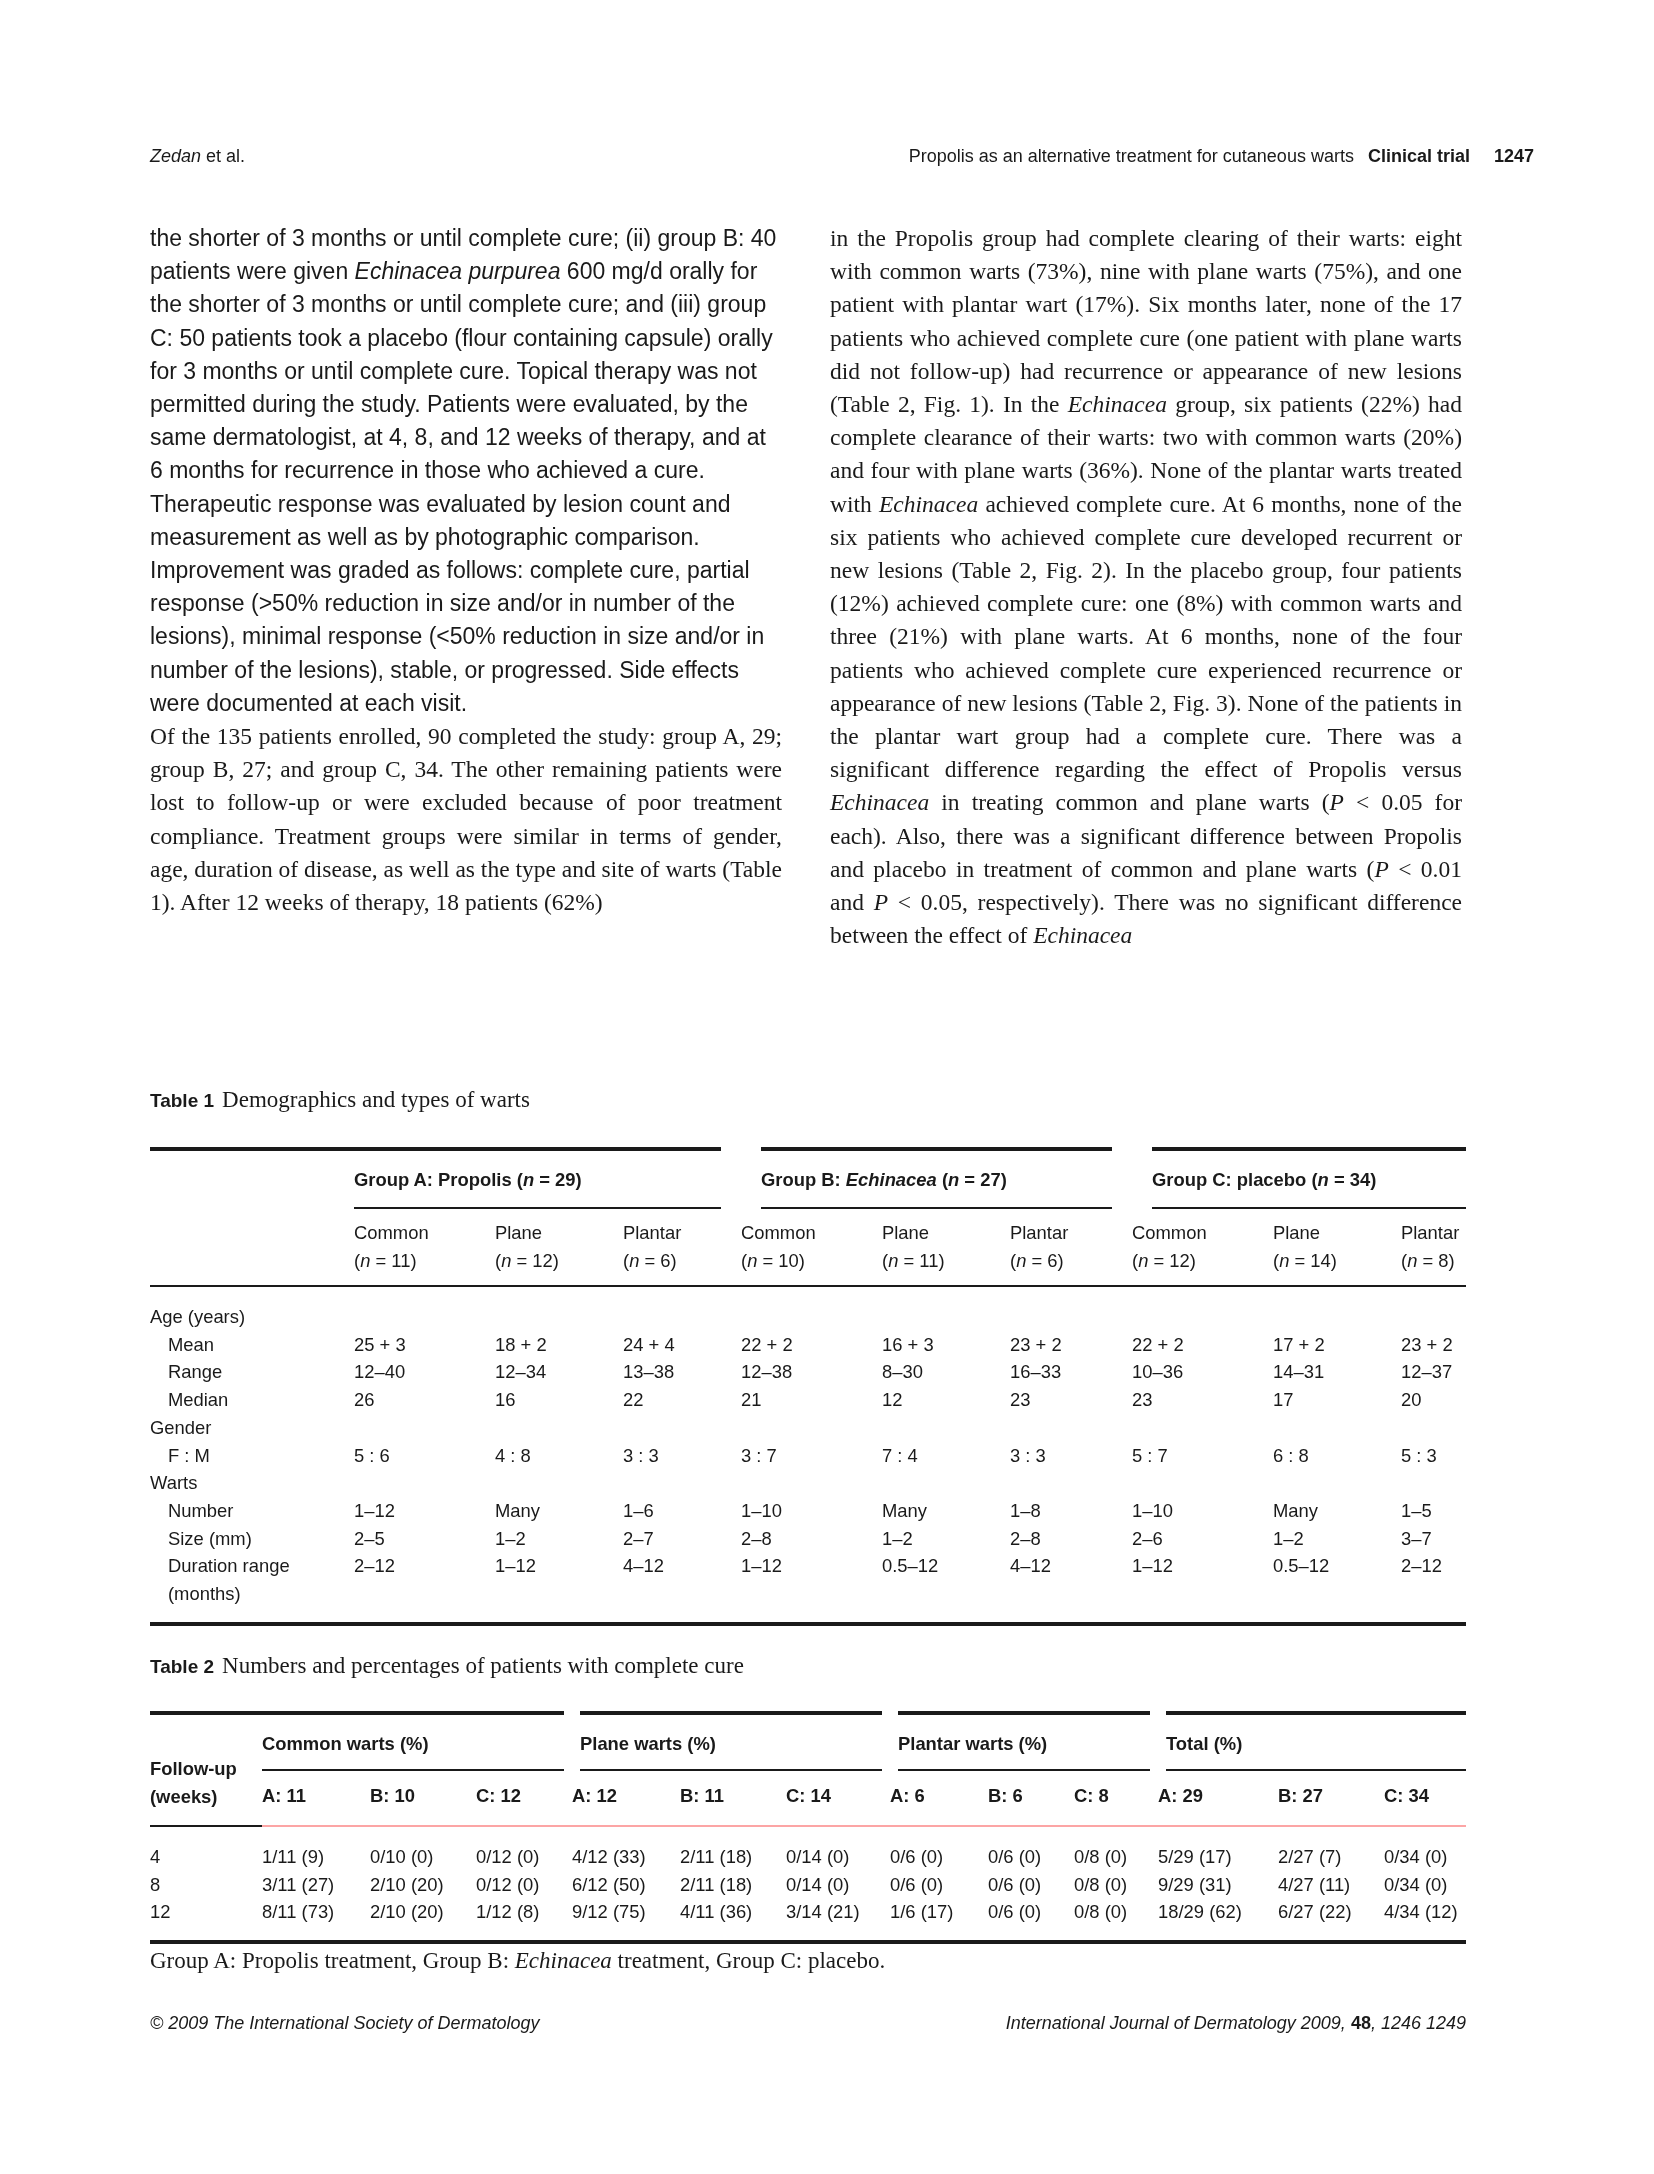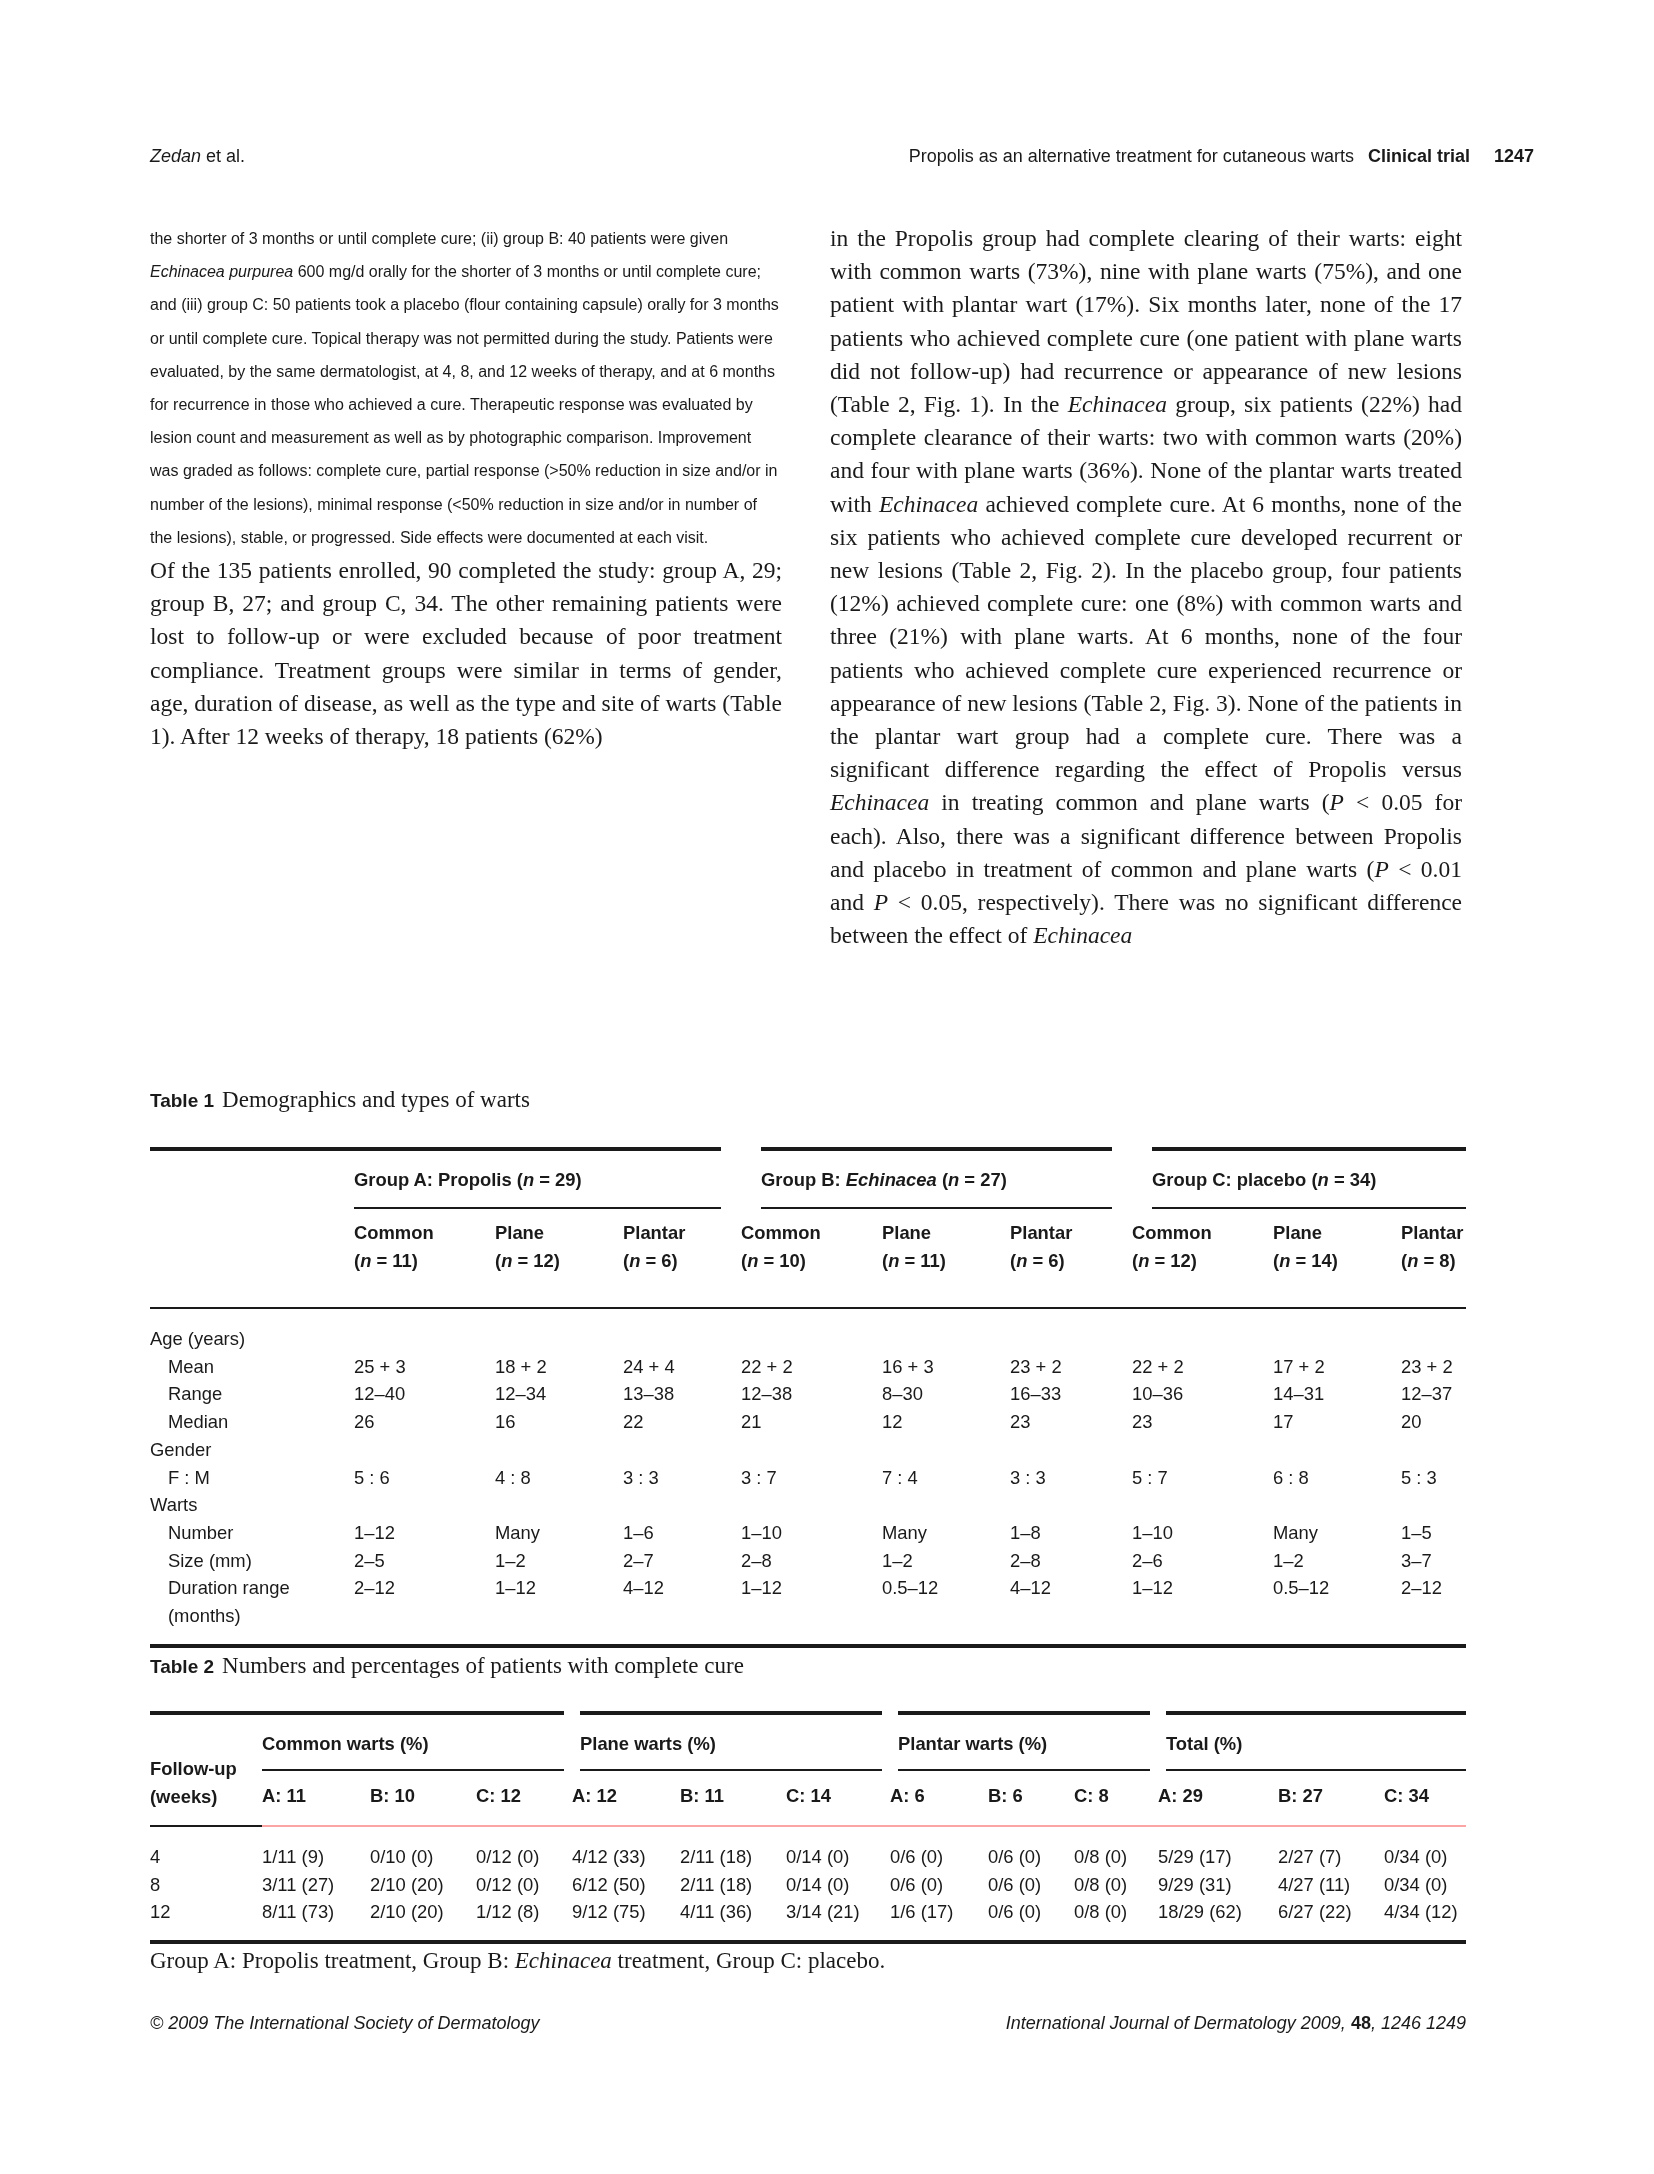--- a/index.html
+++ b/index.html
@@ -11,34 +11,34 @@
   .run-head { position: absolute; top: 146px; left: 150px; right: 120px; height: 28px; font-size: 18px; text-align: right; }
   .run-head .left { position: absolute; left: 0; top: 0; }
   .run-head .right { position: absolute; right: 0; top: 0; white-space: nowrap; }
   .run-head .right .section { font-weight: bold; margin-left: 14px; }
   .run-head .right .page-no { font-weight: bold; margin-left: 24px; }
 
   
   .col { position: absolute; top: 222px; width: 632px; }
   .col-left { left: 150px; }
   .col-right { left: 830px; }
-  .p-sans { font-size: 16px; line-height: 33.2px; margin: 0; }
+  .p-sans { font-size: 23px; line-height: 33.2px; margin: 0; }
   .p-serif { font-size: 23.5px; line-height: 33.2px; margin: 0; text-align: justify; }
   .heading { font-size: 24px; font-weight: bold; margin: 62px 0 18px 0; }
 
   
   .tbl-caption { position: absolute; left: 150px; font-size: 23px; }
   .tbl-caption .label { font-weight: bold; font-family: "Liberation Sans", sans-serif; font-size: 19px; margin-right: 8px; }
 
   table { border-collapse: collapse; font-family: "Liberation Sans", "DejaVu Sans", sans-serif; font-size: 18.4px; color: #1a1a1a; }
   .t1 { position: absolute; left: 150px; top: 1147px; width: 1316px; border-top: 4px solid #1a1a1a; border-bottom: 4px solid #1a1a1a; }
   .t1 th, .t1 td { text-align: left; padding: 0; font-weight: normal; vertical-align: top; }
   .t1 .grp th { font-weight: bold; padding-top: 18px; padding-bottom: 16px; }
   .t1 .grp-rule { border-bottom: 2px solid #1a1a1a; }
-  .t1 .sub th { font-weight: bold; line-height: 28px; padding-top: 10px; padding-bottom: 32px; }
+  .t1 .sub th { font-weight: normal; line-height: 28px; padding-top: 10px; padding-bottom: 10px; }
   .t1 .sub { border-bottom: 2px solid #1a1a1a; }
   .t1 tbody td { line-height: 27.7px; }
   .t1 tbody tr:first-child td { padding-top: 16px; }
   .t1 tbody tr:last-child td { padding-bottom: 14px; }
   .t1 .indent { padding-left: 18px; }
 
   .t2 { position: absolute; left: 150px; top: 1711px; width: 1316px; border-top: 4px solid #1a1a1a; border-bottom: 4px solid #1a1a1a; }
   .t2 th, .t2 td { text-align: left; padding: 0; font-weight: normal; vertical-align: top; white-space: nowrap; }
   .t2 .grp th { font-weight: bold; padding-top: 18px; padding-bottom: 14px; }
   .t2 .grp th.span { border-bottom: 2px solid #1a1a1a; }

